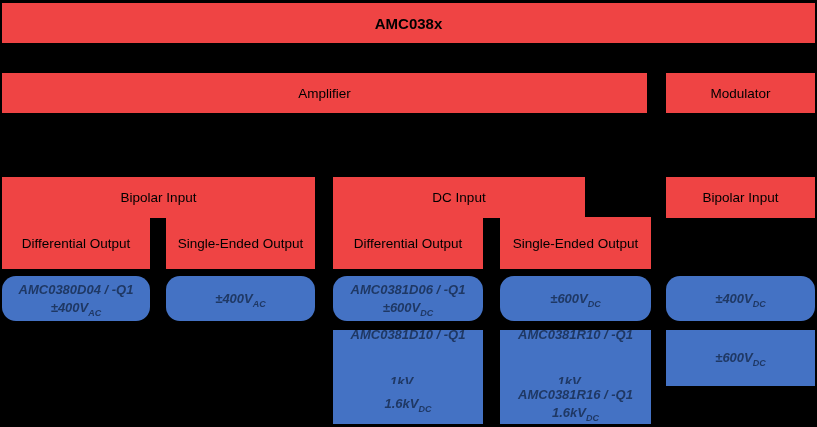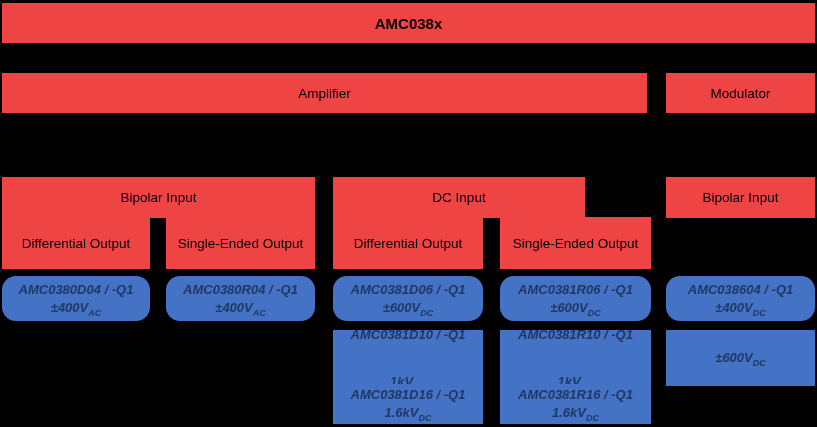--- a/index.html
+++ b/index.html
@@ -101,51 +101,47 @@
   <div class="box white c4 r-out">
     <span>Single-Ended Output</span>
   </div>
 
   <div class="box blue c1 r-p1">
     <span class="part-name">AMC0380D04 / -Q1</span>
     <span class="part-voltage"><span>±400V</span><sub>AC</sub></span>
   </div>
 
   <div class="box blue c2 r-p1">
-    <span class="part-name">AMC0380R04 / -Q1</span>
     <span class="part-voltage"><span>±400V</span><sub>AC</sub></span>
   </div>
 
   <div class="box blue c3 r-p1">
     <span class="part-name">AMC0381D06 / -Q1</span>
     <span class="part-voltage"><span>±600V</span><sub>DC</sub></span>
   </div>
   <div class="box blue c3 r-p2">
     <span class="part-name">AMC0381D10 / -Q1</span>
     <span class="part-voltage"><span>1kV</span><sub>DC</sub></span>
   </div>
   <div class="box blue c3 r-p3">
-    <span class="part-name">AMC0381D16 / -Q1</span>
     <span class="part-voltage"><span>1.6kV</span><sub>DC</sub></span>
   </div>
 
   <div class="box blue c4 r-p1">
-    <span class="part-name">AMC0381R06 / -Q1</span>
     <span class="part-voltage"><span>±600V</span><sub>DC</sub></span>
   </div>
   <div class="box blue c4 r-p2">
     <span class="part-name">AMC0381R10 / -Q1</span>
     <span class="part-voltage"><span>1kV</span><sub>DC</sub></span>
   </div>
   <div class="box blue c4 r-p3">
     <span class="part-name">AMC0381R16 / -Q1</span>
     <span class="part-voltage"><span>1.6kV</span><sub>DC</sub></span>
   </div>
 
   <div class="box blue c5 r-p1">
-    <span class="part-name">AMC038604 / -Q1</span>
     <span class="part-voltage"><span>±400V</span><sub>DC</sub></span>
   </div>
   <div class="box blue c5 r-p2">
     <span class="part-voltage"><span>±600V</span><sub>DC</sub></span>
   </div>
 
 </div>
 
 </body></html>

